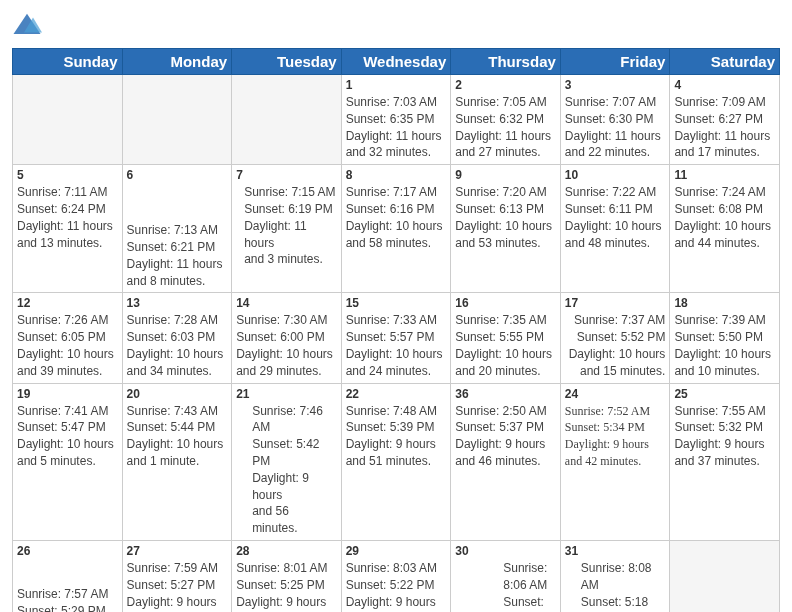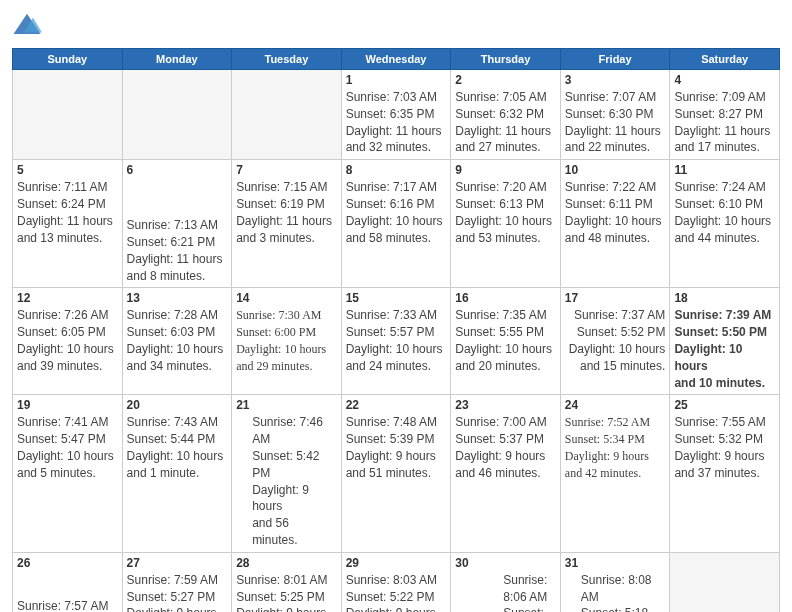--- a/index.html
+++ b/index.html
@@ -59,24 +59,24 @@
       color: #555;
     }
     .calendar {
       width: 100%;
       border-collapse: collapse;
       table-layout: fixed;
     }
     .calendar th {
       background: #2a6db5;
       color: #fff;
-      font-size: 11px;
+      font-size: 15px;
       font-weight: bold;
       padding: 4px 4px;
-      text-align: center;
+      text-align: right;
       border: 1px solid #1a5a9a;
       margin-left: 20px;
     }
     .calendar td {
       border: 1px solid #ccc;
       vertical-align: top;
       padding: 3px 4px;
       height: 85px;
       background: #fff;
       font-size: 9.5px;
@@ -152,21 +152,21 @@
           <td>
             <div class="day-number">3</div>
             <div class="day-info" style="white-space: pre-line;">Sunrise: 7:07 AM
 Sunset: 6:30 PM
 Daylight: 11 hours
 and 22 minutes.</div>
           </td>
           <td>
             <div class="day-number">4</div>
             <div class="day-info" style="white-space: pre-line;">Sunrise: 7:09 AM
-Sunset: 8:27 PM
+Sunset: 6:27 PM
 Daylight: 11 hours
 and 17 minutes.</div>
           </td>
         </tr>
         <tr>
           <td>
             <div class="day-number">5</div>
             <div class="day-info" style="white-space: pre-line;">Sunrise: 7:11 AM
 Sunset: 6:24 PM
 Daylight: 11 hours
@@ -174,21 +174,21 @@
           </td>
           <td>
             <div class="day-number">6</div>
             <div class="day-info" style="white-space: pre-line; margin-top: 40px;">Sunrise: 7:13 AM
 Sunset: 6:21 PM
 Daylight: 11 hours
 and 8 minutes.</div>
           </td>
           <td>
             <div class="day-number">7</div>
-            <div class="day-info" style="white-space: pre-line;">Sunrise: 7:15 AM
+            <div class="day-info" style="white-space: pre-line; margin-left: 8px;">Sunrise: 7:15 AM
 Sunset: 6:19 PM
 Daylight: 11 hours
 and 3 minutes.</div>
           </td>
           <td>
             <div class="day-number">8</div>
             <div class="day-info" style="white-space: pre-line;">Sunrise: 7:17 AM
 Sunset: 6:16 PM
 Daylight: 10 hours
 and 58 minutes.</div>
@@ -203,21 +203,21 @@
           <td>
             <div class="day-number">10</div>
             <div class="day-info" style="white-space: pre-line;">Sunrise: 7:22 AM
 Sunset: 6:11 PM
 Daylight: 10 hours
 and 48 minutes.</div>
           </td>
           <td>
             <div class="day-number">11</div>
             <div class="day-info" style="white-space: pre-line;">Sunrise: 7:24 AM
-Sunset: 6:10 PM
+Sunset: 6:08 PM
 Daylight: 10 hours
 and 44 minutes.</div>
           </td>
         </tr>
         <tr>
           <td>
             <div class="day-number">12</div>
             <div class="day-info" style="white-space: pre-line;">Sunrise: 7:26 AM
 Sunset: 6:05 PM
 Daylight: 10 hours
@@ -225,21 +225,21 @@
           </td>
           <td>
             <div class="day-number">13</div>
             <div class="day-info" style="white-space: pre-line;">Sunrise: 7:28 AM
 Sunset: 6:03 PM
 Daylight: 10 hours
 and 34 minutes.</div>
           </td>
           <td>
             <div class="day-number">14</div>
-            <div class="day-info" style="white-space: pre-line; font-family: Liberation Serif, serif;">Sunrise: 7:30 AM
+            <div class="day-info" style="white-space: pre-line;">Sunrise: 7:30 AM
 Sunset: 6:00 PM
 Daylight: 10 hours
 and 29 minutes.</div>
           </td>
           <td>
             <div class="day-number">15</div>
             <div class="day-info" style="white-space: pre-line;">Sunrise: 7:33 AM
 Sunset: 5:57 PM
 Daylight: 10 hours
 and 24 minutes.</div>
@@ -253,21 +253,21 @@
           </td>
           <td>
             <div class="day-number">17</div>
             <div class="day-info" style="white-space: pre-line; text-align: right;">Sunrise: 7:37 AM
 Sunset: 5:52 PM
 Daylight: 10 hours
 and 15 minutes.</div>
           </td>
           <td>
             <div class="day-number">18</div>
-            <div class="day-info" style="white-space: pre-line; font-weight: bold;">Sunrise: 7:39 AM
+            <div class="day-info" style="white-space: pre-line;">Sunrise: 7:39 AM
 Sunset: 5:50 PM
 Daylight: 10 hours
 and 10 minutes.</div>
           </td>
         </tr>
         <tr>
           <td>
             <div class="day-number">19</div>
             <div class="day-info" style="white-space: pre-line;">Sunrise: 7:41 AM
 Sunset: 5:47 PM
@@ -289,22 +289,22 @@
 and 56 minutes.</div>
           </td>
           <td>
             <div class="day-number">22</div>
             <div class="day-info" style="white-space: pre-line;">Sunrise: 7:48 AM
 Sunset: 5:39 PM
 Daylight: 9 hours
 and 51 minutes.</div>
           </td>
           <td>
-            <div class="day-number">23</div>
-            <div class="day-info" style="white-space: pre-line;">Sunrise: 7:00 AM
+            <div class="day-number">36</div>
+            <div class="day-info" style="white-space: pre-line;">Sunrise: 2:50 AM
 Sunset: 5:37 PM
 Daylight: 9 hours
 and 46 minutes.</div>
           </td>
           <td>
             <div class="day-number">24</div>
             <div class="day-info" style="white-space: pre-line; font-family: Liberation Serif, serif;">Sunrise: 7:52 AM
 Sunset: 5:34 PM
 Daylight: 9 hours
 and 42 minutes.</div>

